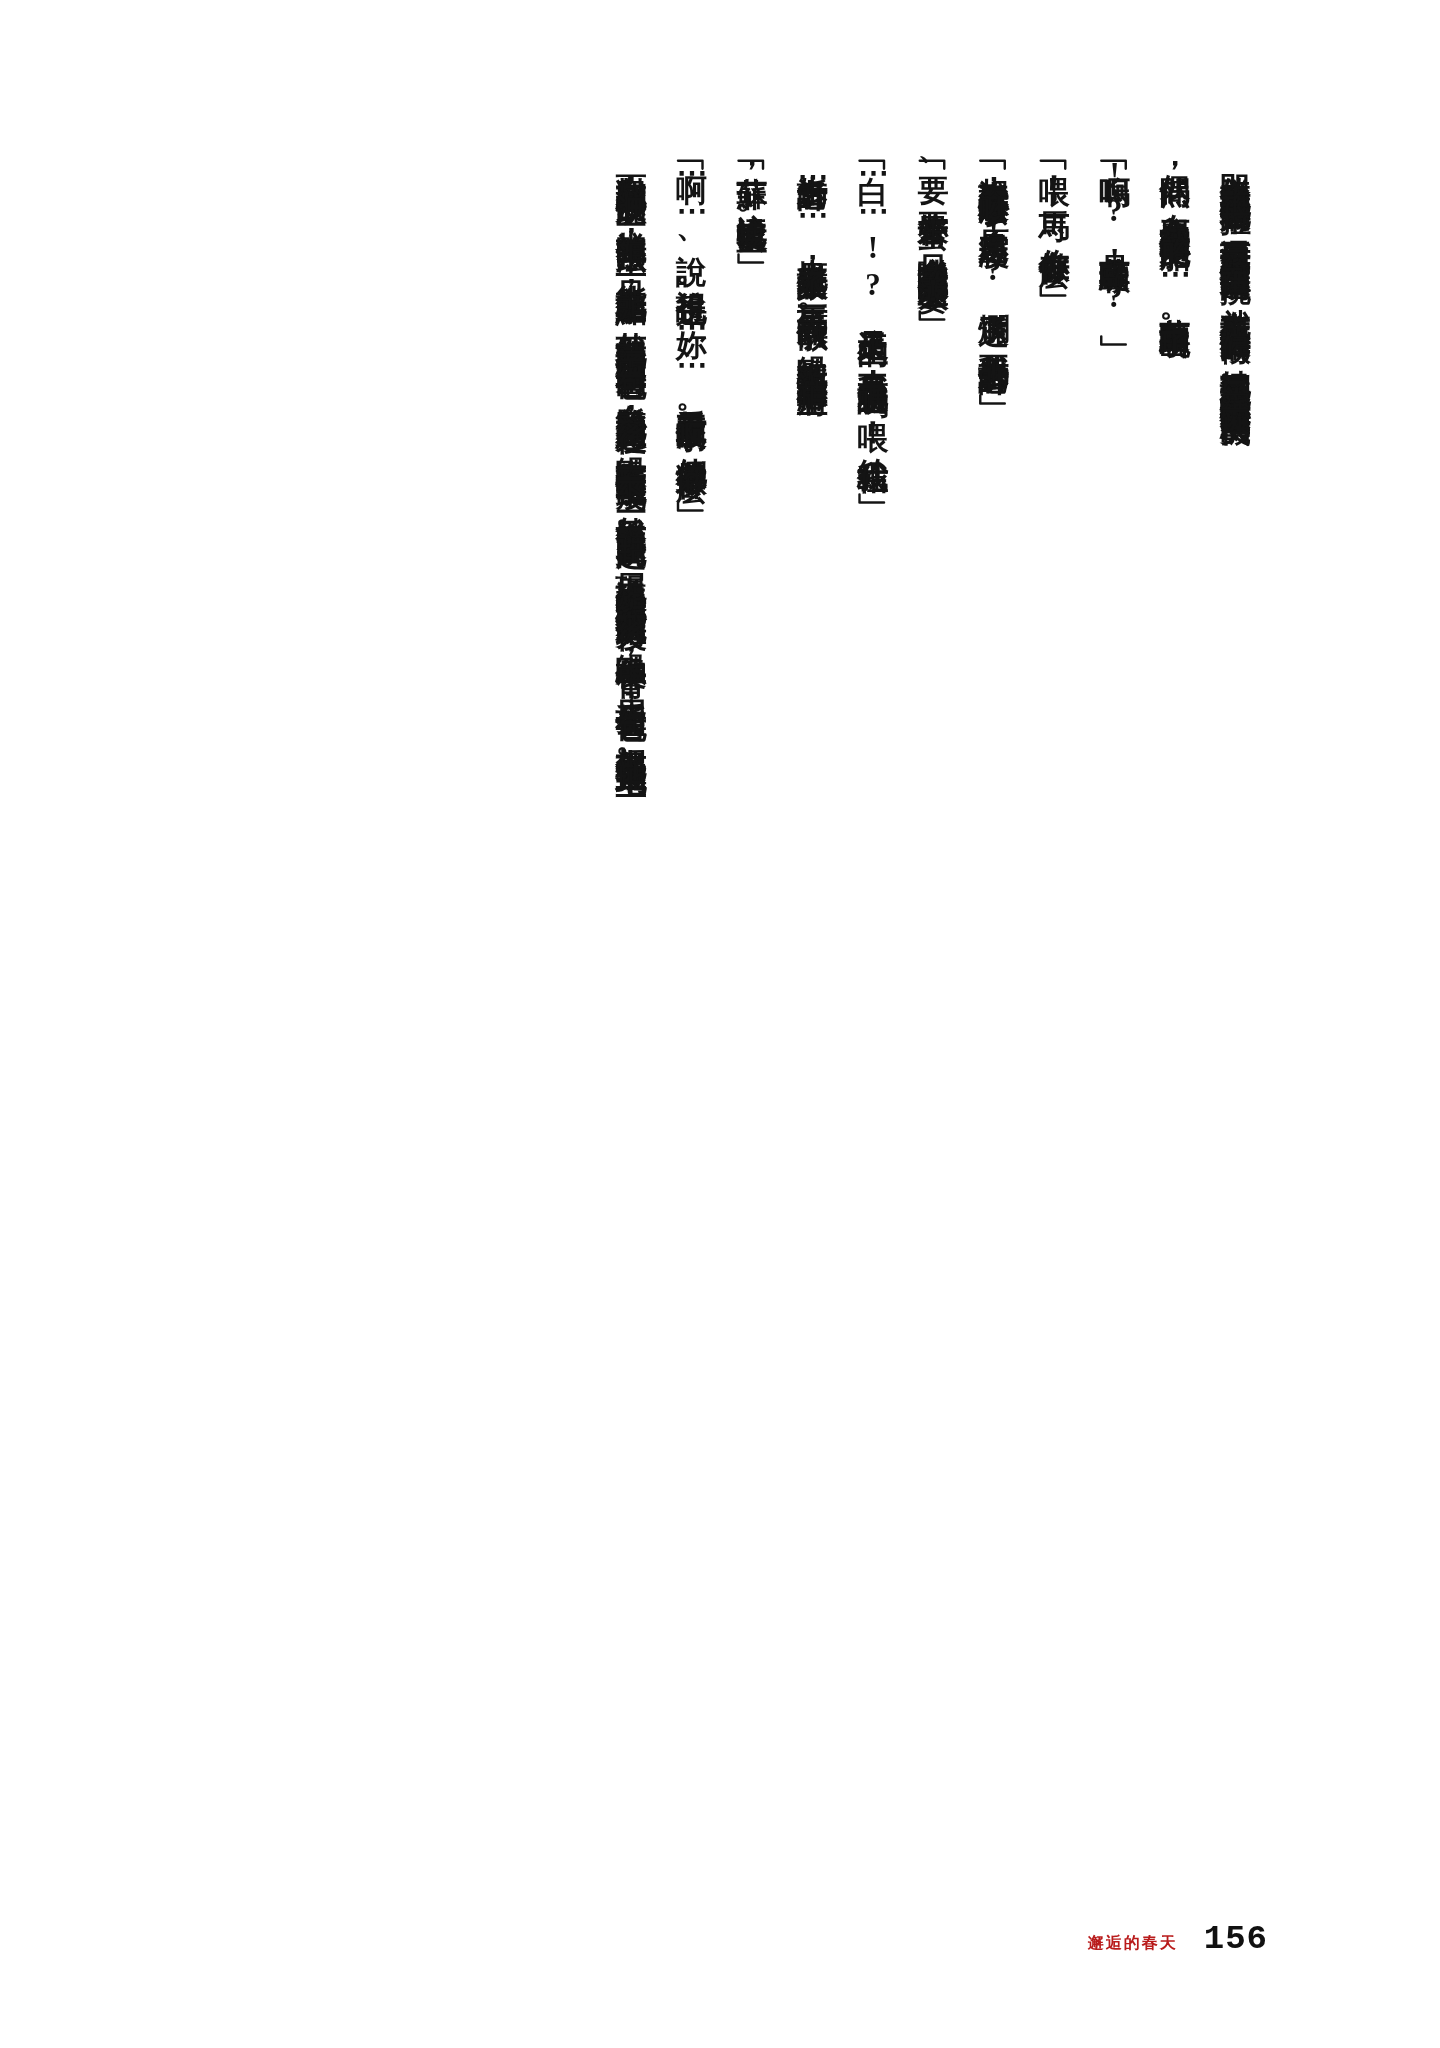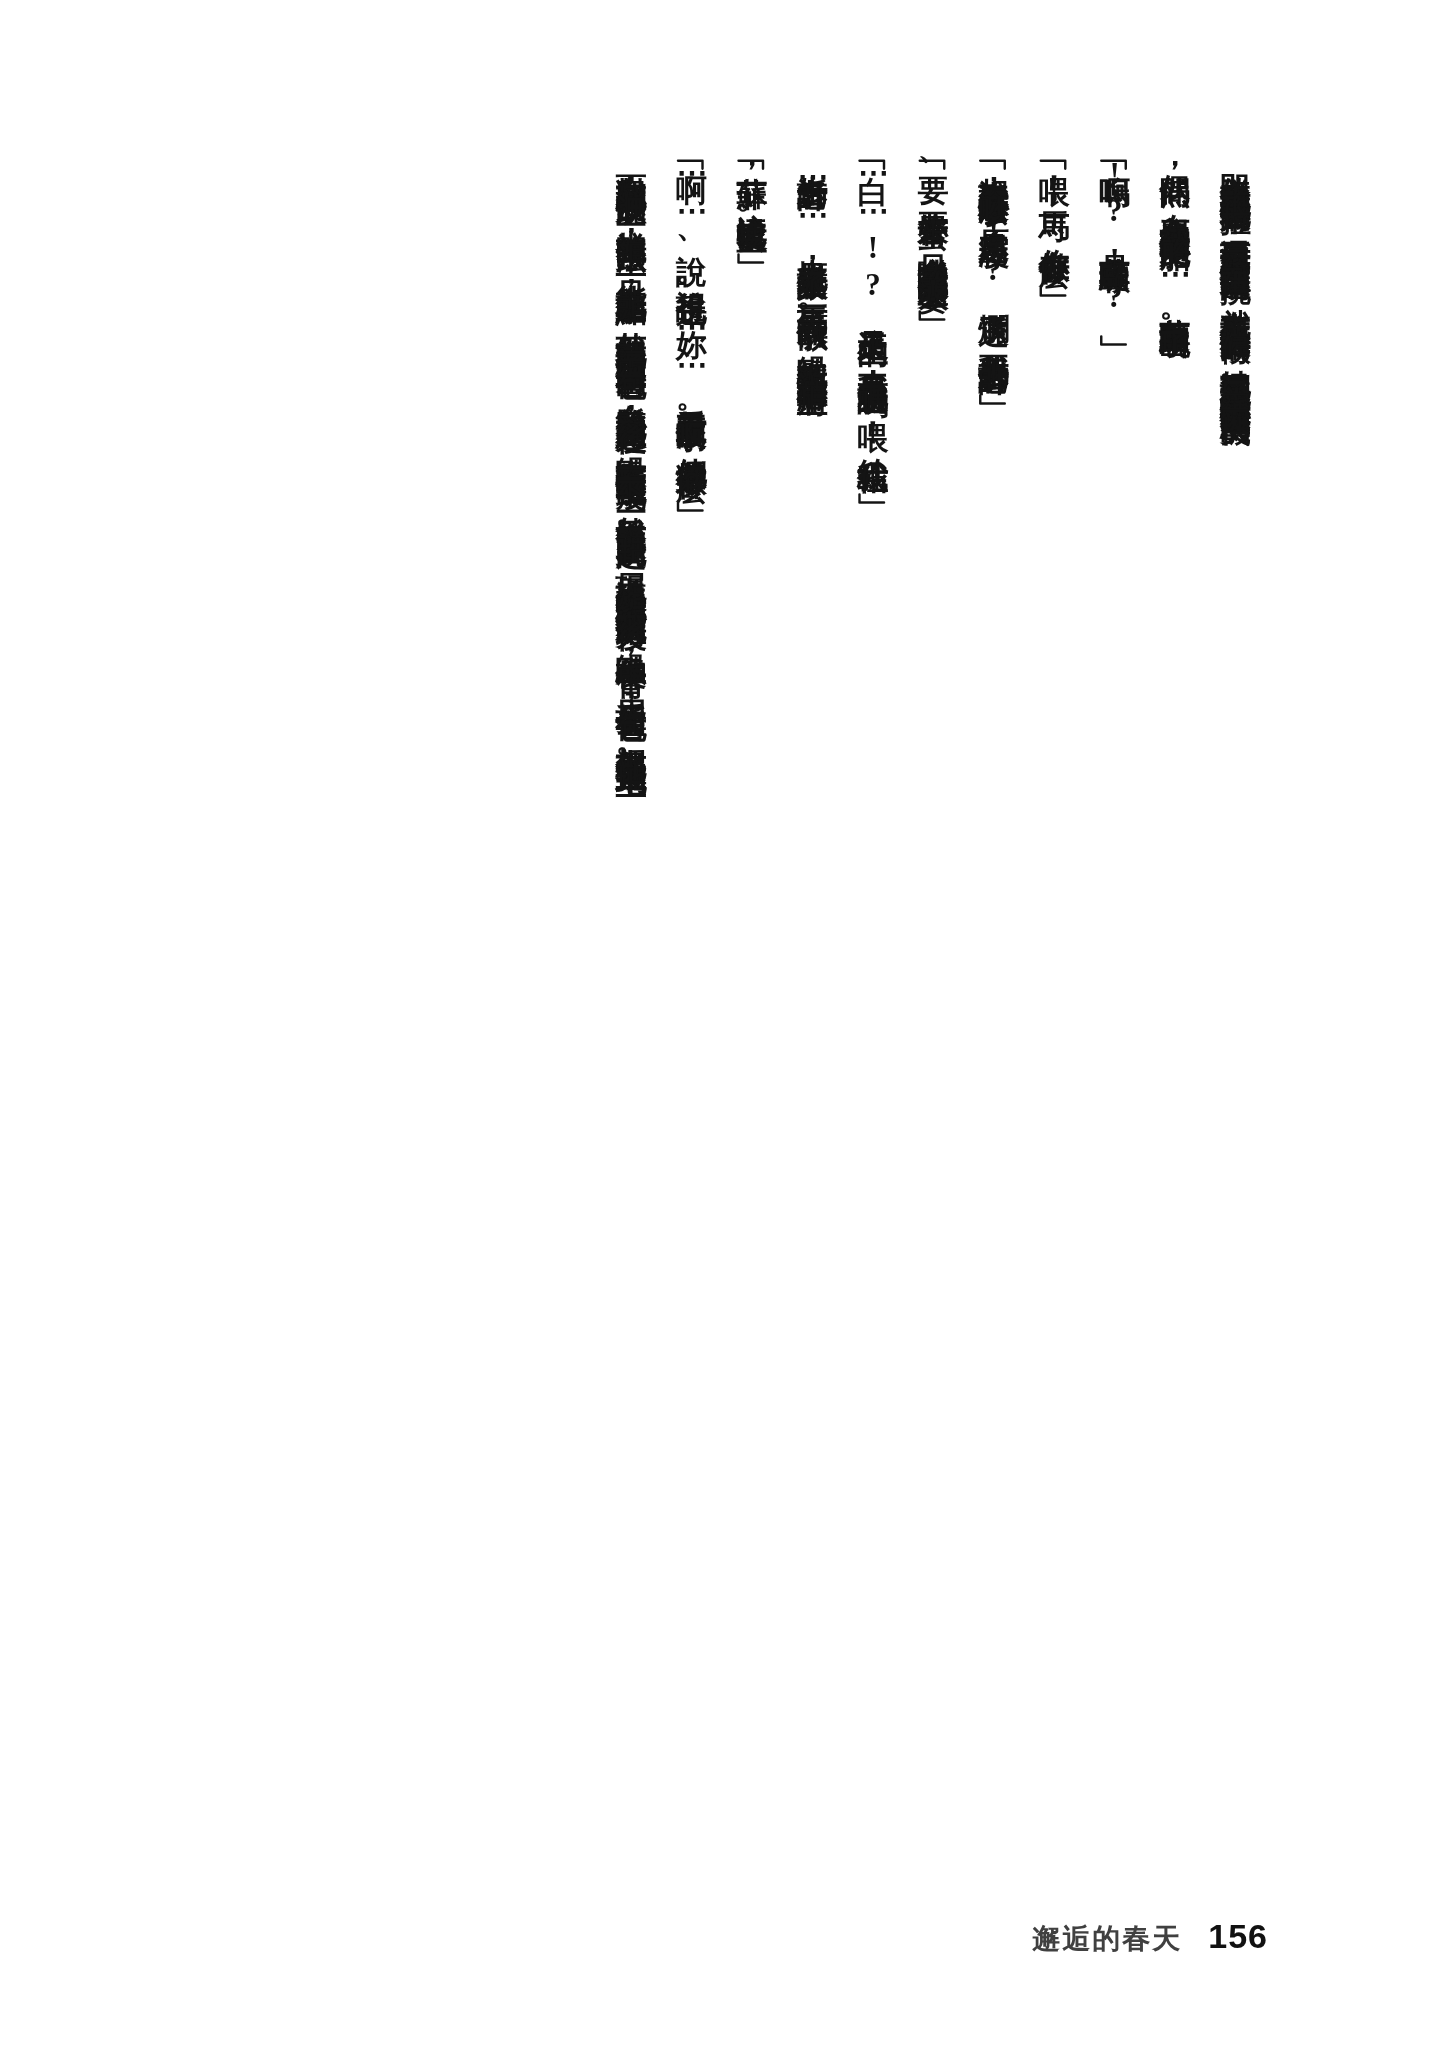--- a/index.html
+++ b/index.html
@@ -52,31 +52,31 @@
   
   .footer {
     position: absolute;
     right: 172px;
     bottom: 90px;
     display: flex;
     align-items: baseline;
     gap: 26px;
   }
   .footer-title {
-    font-size: 28px;
+    font-size: 16px;
     font-weight: 700;
     letter-spacing: 2px;
-    color: #404040;
+    color: #b91c1c;
   }
   .footer-page {
     font-size: 34px;
     font-weight: 700;
     letter-spacing: 1px;
     color: #111111;
-    font-family: Liberation Sans, sans-serif;
+    font-family: Liberation Mono, monospace;
   }
 </style>
 </head>
 <body>
 
 <div class="page">
 
   <div class="body-text">
     <p>即使拼命跳起來也碰不到書包的米拉，還要面對馬可等人邊笑邊抓住自己的阻撓。就在米拉忍不住要哭出來的時候，她遇到了讓她目前為止的校園生活變得截然不同的契機。</p>
     <p>偶然間，在入學典禮上看到的白髮雙胞胎⋯⋯蘇菲和緹歐出現了。</p>

